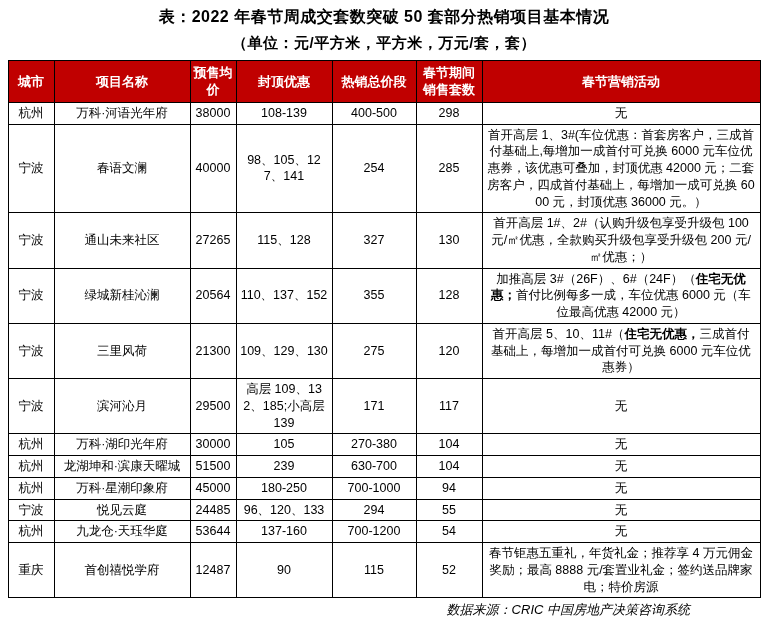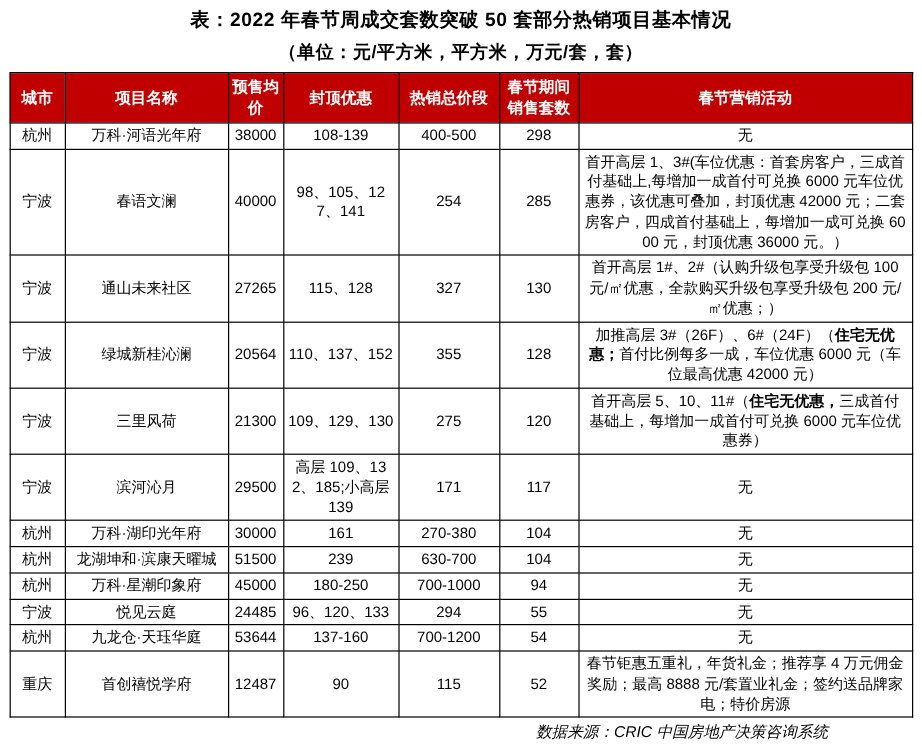--- a/index.html
+++ b/index.html
@@ -118,21 +118,21 @@
           <td>29500</td>
           <td>高层 109、132、185;小高层 139</td>
           <td>171</td>
           <td>117</td>
           <td class="mkt"><span>无</span></td>
         </tr>
         <tr>
           <td>杭州</td>
           <td>万科·湖印光年府</td>
           <td>30000</td>
-          <td>161</td>
+          <td>105</td>
           <td>270-380</td>
           <td>104</td>
           <td class="mkt"><span>无</span></td>
         </tr>
         <tr>
           <td>杭州</td>
           <td>龙湖坤和·滨康天曜城</td>
           <td>51500</td>
           <td>239</td>
           <td>630-700</td>

